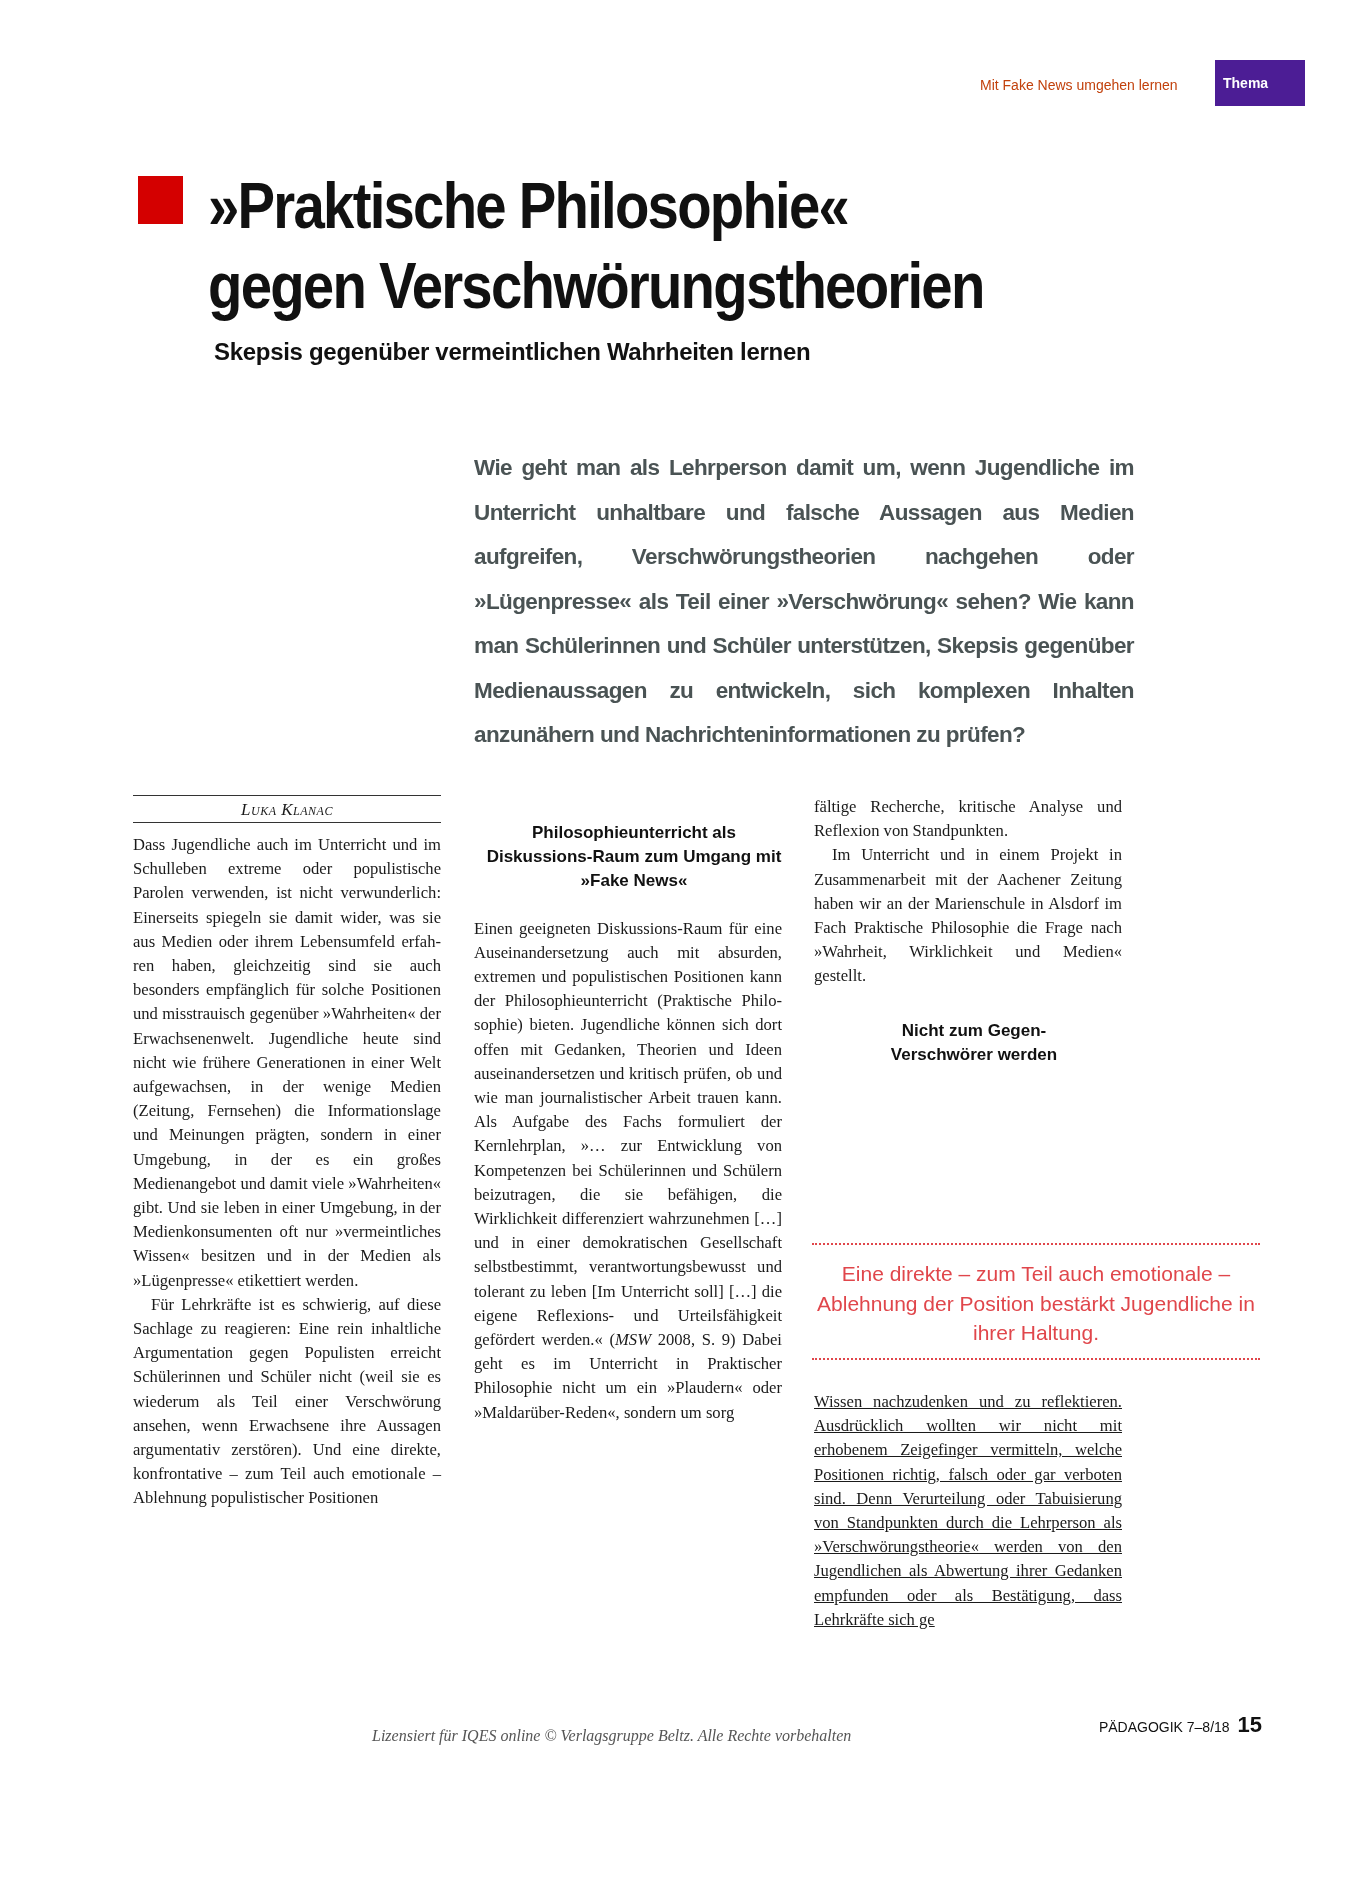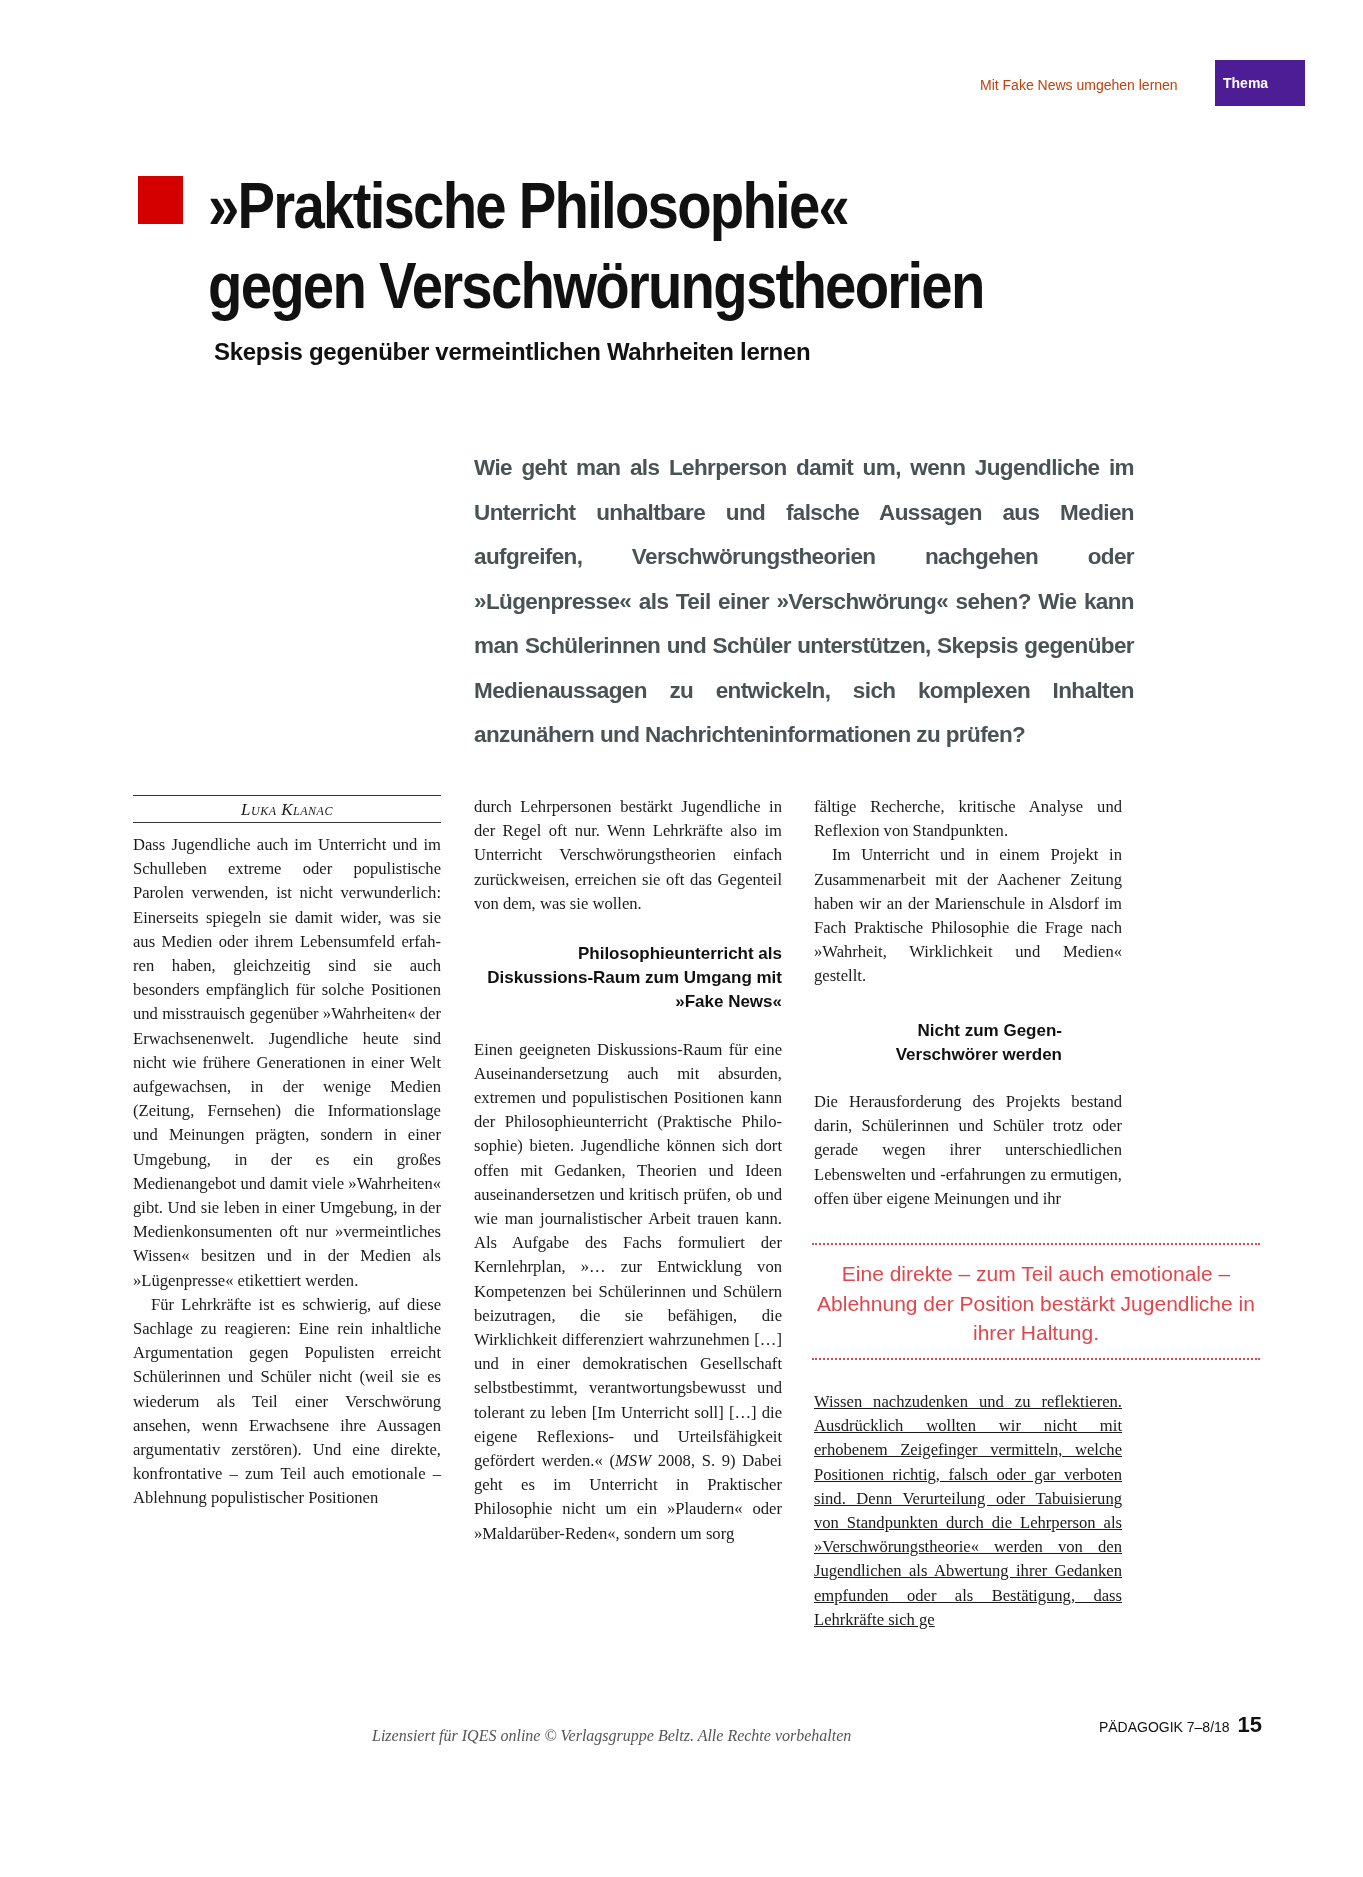--- a/index.html
+++ b/index.html
@@ -53,21 +53,21 @@
     .col1 { left: 133px; top: 795px; }
     .col2 { left: 474px; top: 795px; }
     .col3 { left: 814px; top: 795px; }
 
     .byline {
       border-top: 1px solid #333; border-bottom: 1px solid #333;
       text-align: center; font-variant: small-caps; font-size: 17px;
       line-height: 28px; height: 28px; margin-bottom: 10px; letter-spacing: 0.5px; font-style: italic;
     }
     .col-head {
-      font-weight: bold; text-align: right; font-size: 17px; line-height: 24.2px;
+      font-weight: bold; text-align: center; font-size: 17px; line-height: 24.2px;
       margin: 26px 0 23px 12px; color: #111;
     }
 
     .pullquote {
       position: absolute; left: 812px; top: 1243px; width: 448px;
       border-top: 2px dotted #e0464b; border-bottom: 2px dotted #e0464b;
       padding: 14px 0 10px 0;
       color: #e0464b; font-size: 21px; line-height: 29.5px; text-align: center;
     }
     .col3b { left: 814px; top: 1390px; text-decoration: underline; }
@@ -98,30 +98,28 @@
 
 <div class="intro sans">Wie geht man als Lehrperson damit um, wenn Jugendliche im Unterricht unhaltbare und falsche Aussagen aus Medien aufgreifen, Verschwörungstheorien nachgehen oder »Lügenpresse« als Teil einer »Verschwörung« sehen? Wie kann man Schülerinnen und Schüler unterstützen, Skepsis gegenüber Medienaussagen zu entwickeln, sich komplexen Inhalten anzunähern und Nachrichteninformationen zu prüfen?</div>
 
 <div class="col col1 serif">
   <div class="byline">Luka Klanac</div>
   <p>Dass Jugendliche auch im Unterricht und im Schulleben extreme oder po­pulistische Parolen verwenden, ist nicht verwunderlich: Einerseits spie­geln sie damit wider, was sie aus Me­dien oder ihrem Lebensumfeld erfah­ren haben, gleichzeitig sind sie auch besonders empfänglich für solche Po­sitionen und misstrauisch gegenüber »Wahrheiten« der Erwachsenenwelt. Jugendliche heute sind nicht wie frü­here Generationen in einer Welt auf­gewachsen, in der wenige Medien (Zeitung, Fernsehen) die Informati­onslage und Meinungen prägten, son­dern in einer Umgebung, in der es ein großes Medienangebot und da­mit viele »Wahrheiten« gibt. Und sie leben in einer Umgebung, in der Me­dienkonsumenten oft nur »vermeint­liches Wissen« besitzen und in der Medien als »Lügenpresse« etikettiert werden.</p>
   <p class="indent">Für Lehrkräfte ist es schwierig, auf diese Sachlage zu reagieren: Eine rein inhaltliche Argumentation ge­gen Populisten erreicht Schülerin­nen und Schüler nicht (weil sie es wiederum als Teil einer Verschwö­rung ansehen, wenn Erwachsene ihre Aussagen argumentativ zerstö­ren). Und eine direkte, konfrontati­ve – zum Teil auch emotionale – Ab­lehnung populistischer Positionen</p>
 </div>
 
 <div class="col col2 serif">
-  <p>durch Lehrpersonen bestärkt Ju­gendliche in der Regel oft nur. Wenn Lehrkräfte also im Unterricht Ver­schwörungstheorien einfach zurück­weisen, erreichen sie oft das Gegen­teil von dem, was sie wollen.</p>
   <h3 class="col-head sans">Philosophieunterricht als Diskussions-Raum zum Umgang mit »Fake News«</h3>
   <p><span>Einen geeigneten Diskussions-Raum für eine Auseinandersetzung auch mit absurden, extremen und popu­listischen Positionen kann der Philo­sophieunterricht (Praktische Philo­sophie) bieten. Jugendliche können sich dort offen mit Gedanken, The­orien und Ideen auseinandersetzen und kritisch prüfen, ob und wie man journalistischer Arbeit trauen kann. Als Aufgabe des Fachs formuliert der Kernlehrplan, »… zur Entwicklung von Kompetenzen bei Schülerinnen und Schülern beizutragen, die sie be­fähigen, die Wirklichkeit differen­ziert wahrzunehmen […] und in einer demokratischen Gesellschaft selbst­bestimmt, verantwortungsbewusst und tolerant zu leben [Im Unterricht soll] […] die eigene Reflexions- und Urteilsfähigkeit gefördert werden.« (</span><i>MSW</i><span> 2008, S. 9) Dabei geht es im Unterricht in Praktischer Philosophie nicht um ein »Plaudern« oder »Mal­darüber-Reden«, sondern um sorg­</span></p>
 </div>
 
 <div class="col col3 serif">
   <p>fältige Recherche, kritische Analy­se und Reflexion von Standpunkten.</p>
   <p class="indent">Im Unterricht und in einem Projekt in Zusammenarbeit mit der Aachener Zeitung haben wir an der Marien­schule in Alsdorf im Fach Praktische Philosophie die Frage nach »Wahrheit, Wirklichkeit und Medien« gestellt.</p>
   <h3 class="col-head sans" style="margin-top:30px;padding:0 60px;">Nicht zum Gegen-Verschwörer werden</h3>
-  <p>Die Herausforderung des Projekts bestand darin, Schülerinnen und Schüler trotz oder gerade wegen ih­rer unterschiedlichen Lebenswelten und -erfahrungen zu ermutigen, of­fen über eigene Meinungen und ihr</p>
 </div>
 
 <div class="pullquote sans">Eine direkte – zum Teil auch emotionale – Ablehnung der Position bestärkt Jugendliche in ihrer Haltung.</div>
 
 <div class="col col3b serif">
   <p>Wissen nachzudenken und zu re­flektieren. Ausdrücklich wollten wir nicht mit erhobenem Zeigefinger ver­mitteln, welche Positionen richtig, falsch oder gar verboten sind. Denn Verurteilung oder Tabuisierung von Standpunkten durch die Lehrperson als »Verschwörungstheorie« werden von den Jugendlichen als Abwertung ihrer Gedanken empfunden oder als Bestätigung, dass Lehrkräfte sich ge­</p>
 </div>
 
 <div class="folio sans">
   <span>PÄDAGOGIK</span>

